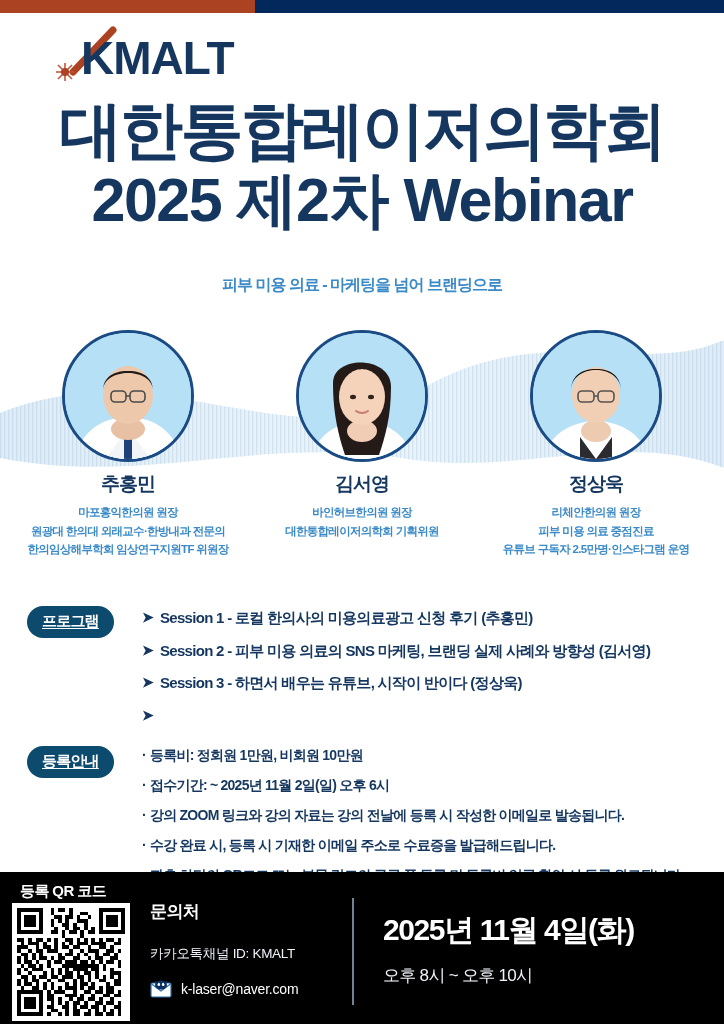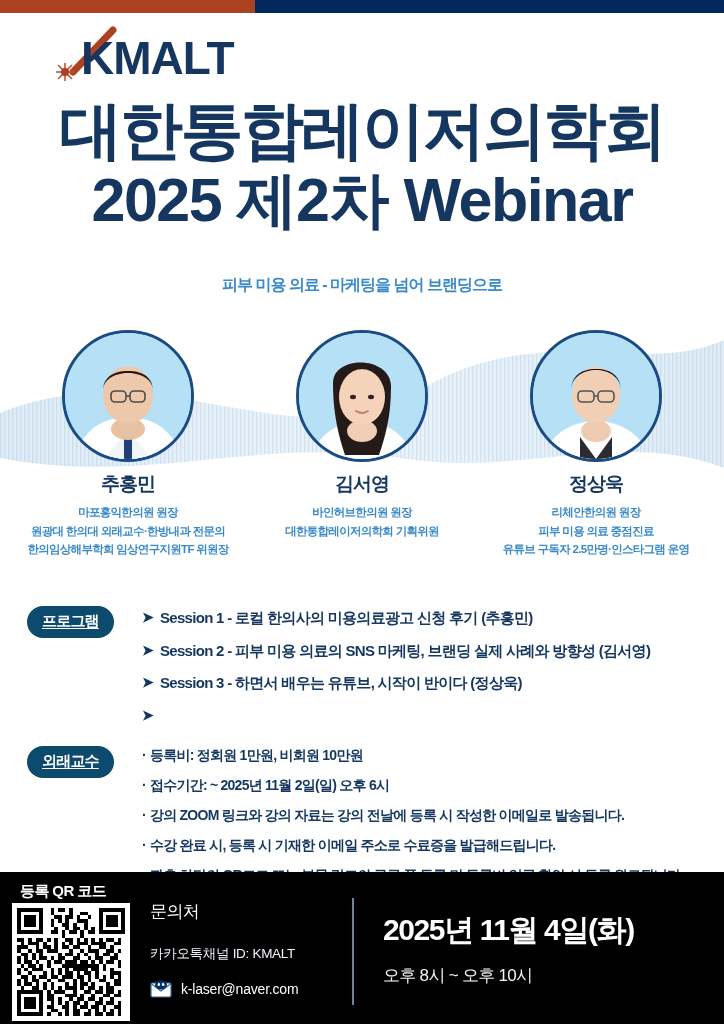--- a/index.html
+++ b/index.html
@@ -92,21 +92,21 @@
   .qr-label {
     position:absolute; left:20px; top:10px;
     font-size:15px; font-weight:700; color:#ffffff; letter-spacing:-0.6px;
   }
   .qr-box {
     position:absolute; left:12px; top:31px;
     width:118px; height:118px; background:#fff; padding:5px;
   }
   .qr-box svg { display:block; }
   .contact { position:absolute; left:150px; top:28px; width:180px; }
-  .contact-title { font-size:17px; font-weight:400; color:#fff; letter-spacing:-0.6px; }
+  .contact-title { font-size:17px; font-weight:700; color:#fff; letter-spacing:-0.6px; }
   .contact-kakao { margin-top:22px; font-size:13.5px; color:#eef3fa; letter-spacing:-0.3px; }
   .contact-email { margin-top:17px; display:flex; align-items:center; }
   .mail-icon { margin-right:9px; display:block; }
   .contact-email-text { font-size:14px; color:#ffffff; letter-spacing:-0.2px; }
   .divider {
     position:absolute; left:352px; top:26px; width:1.5px; height:107px;
     background:#9bb0c9; opacity:.75;
   }
   .date-block { position:absolute; left:383px; top:38px; }
   .date-main { font-size:30px; font-weight:700; color:#ffffff; letter-spacing:-1.4px; }
@@ -243,21 +243,21 @@
         <span class="arrow">➤</span>
         <span>Session 3 - 하면서 배우는 유튜브, 시작이 반이다 (정상욱)</span>
       </div>
       <div class="prog-row">
         <span class="arrow">➤</span>
       </div>
     </div>
   </div>
 
   <div class="register">
-    <span class="pill">외래교수</span>
+    <span class="pill">등록안내</span>
     <div class="reg-rows">
       <div class="reg-row">
         <span class="dot">·</span><span>등록비: 정회원 1만원, 비회원 10만원</span>
       </div>
       <div class="reg-row">
         <span class="dot">·</span><span>접수기간: ~ 2025년 11월 2일(일) 오후 6시</span>
       </div>
       <div class="reg-row">
         <span class="dot">·</span><span>강의 ZOOM 링크와 강의 자료는 강의 전날에 등록 시 작성한 이메일로 발송됩니다.</span>
       </div>

